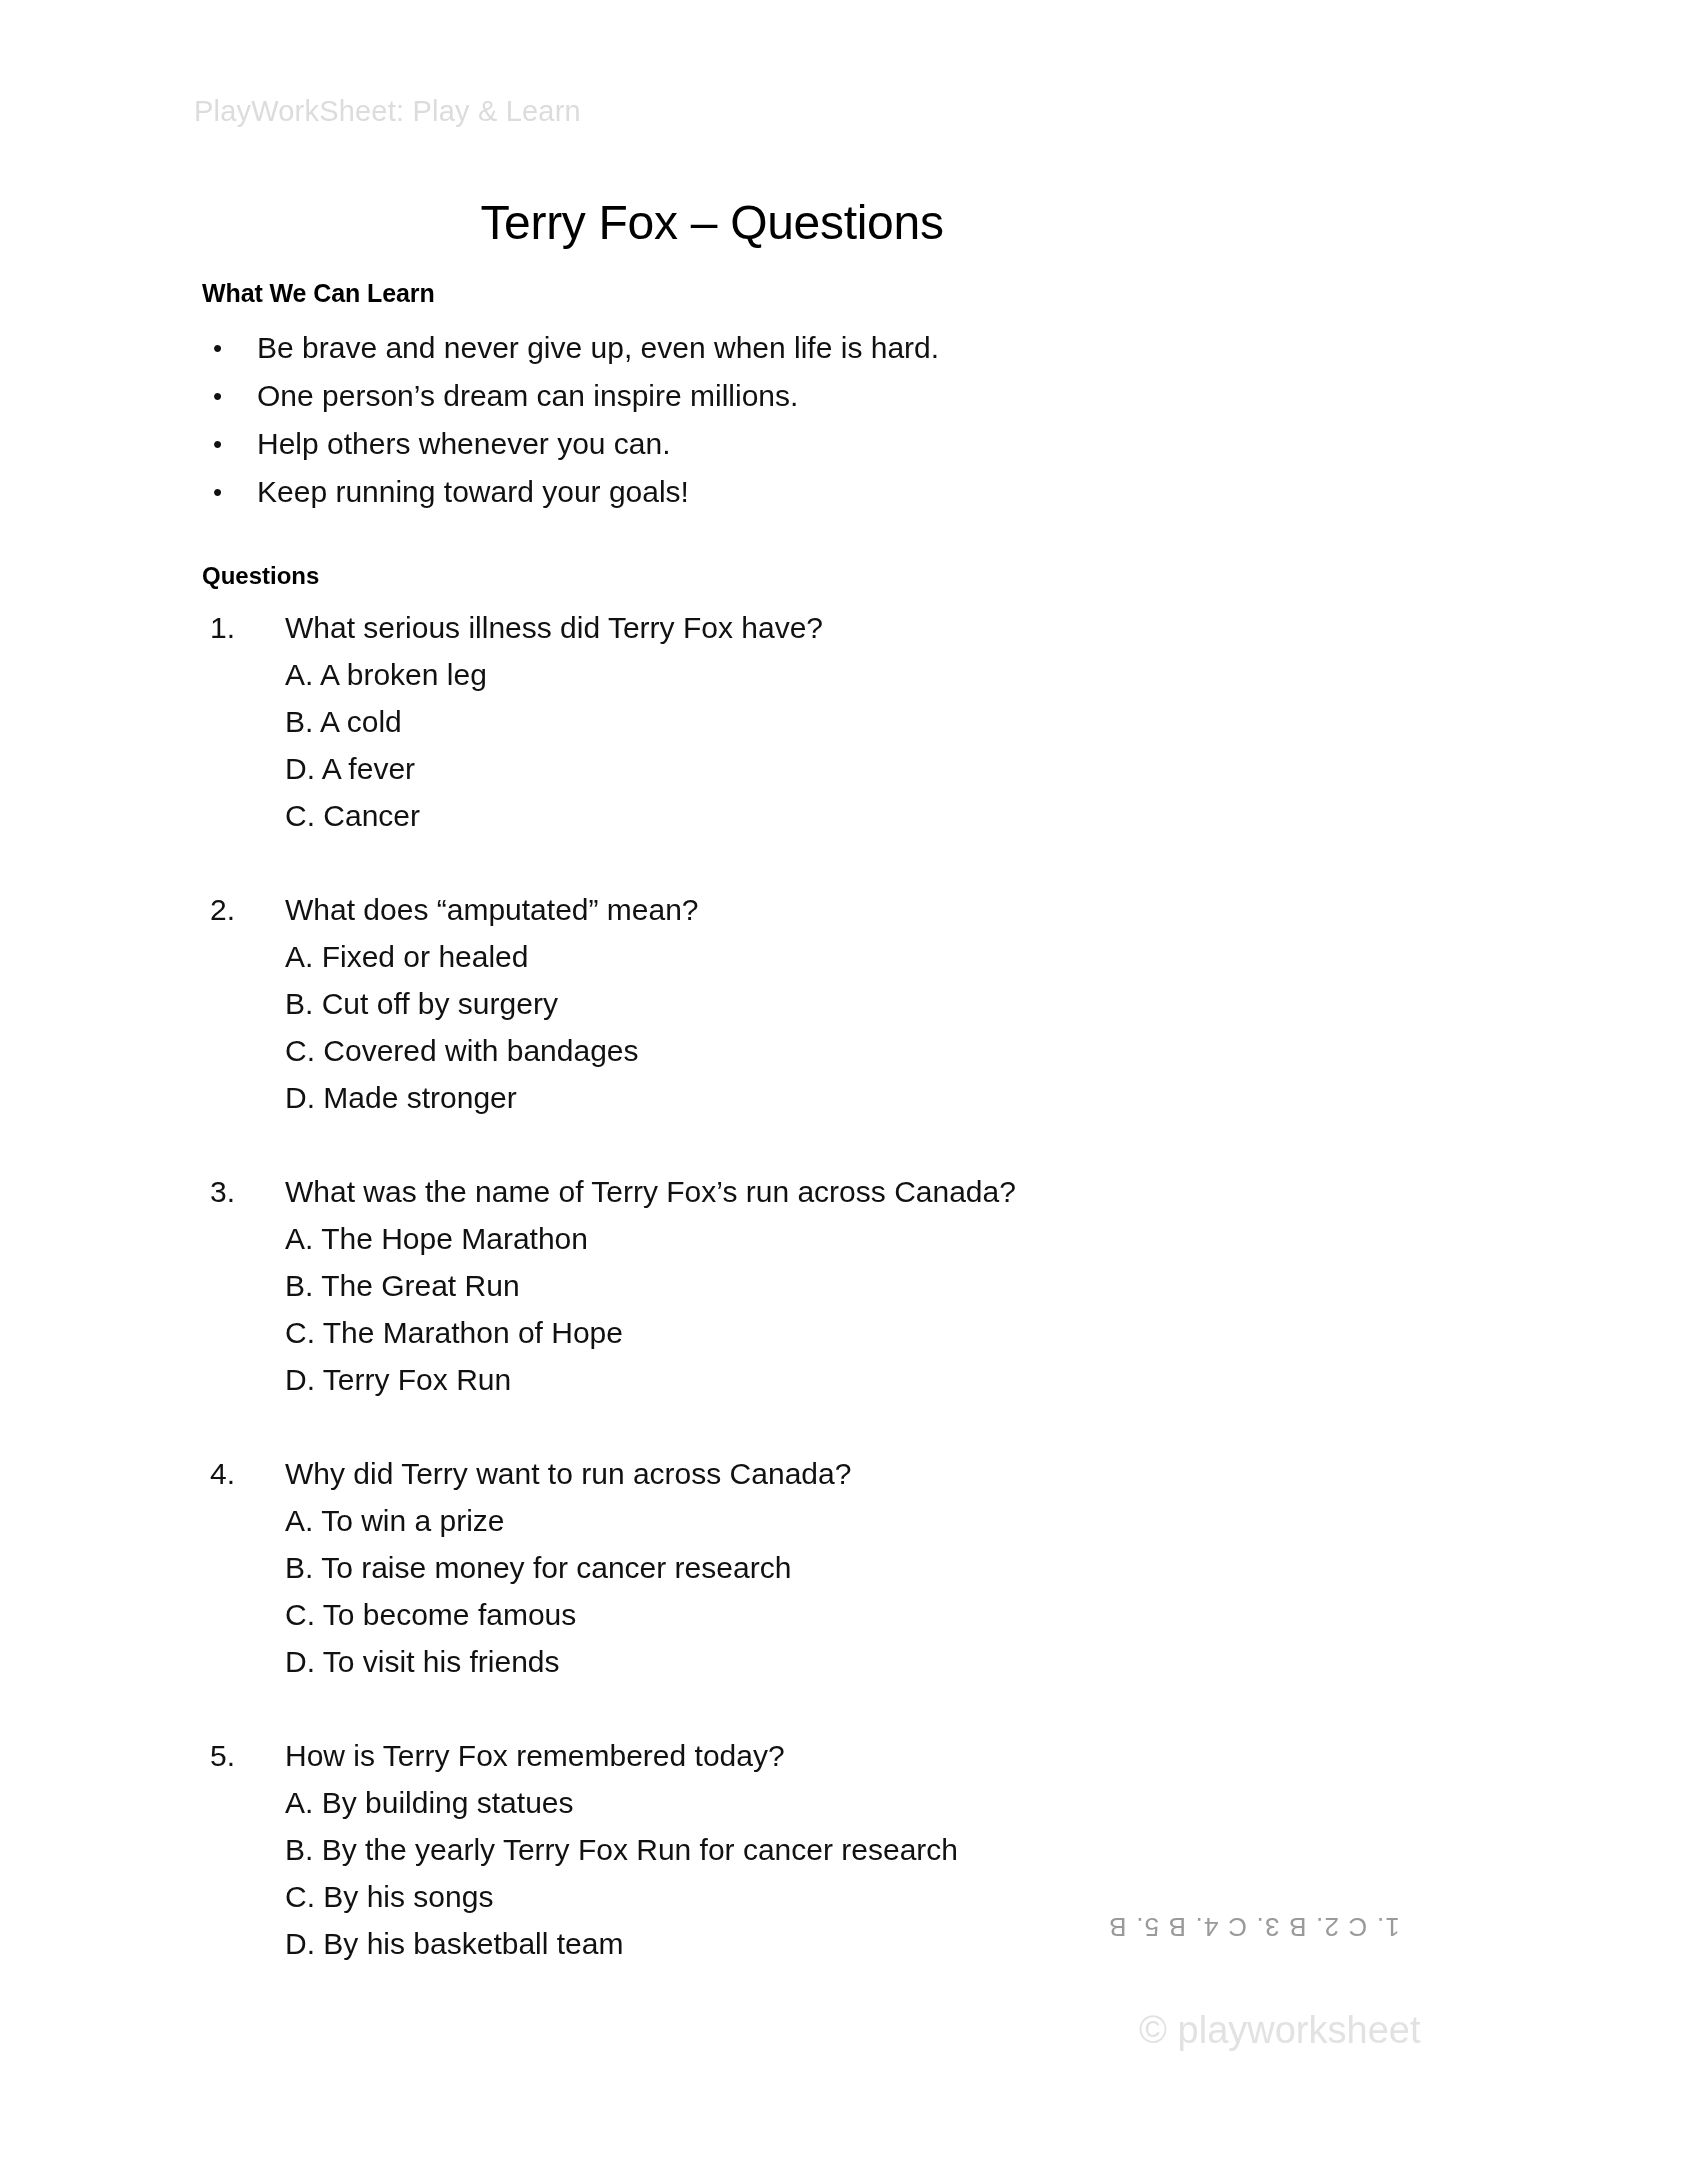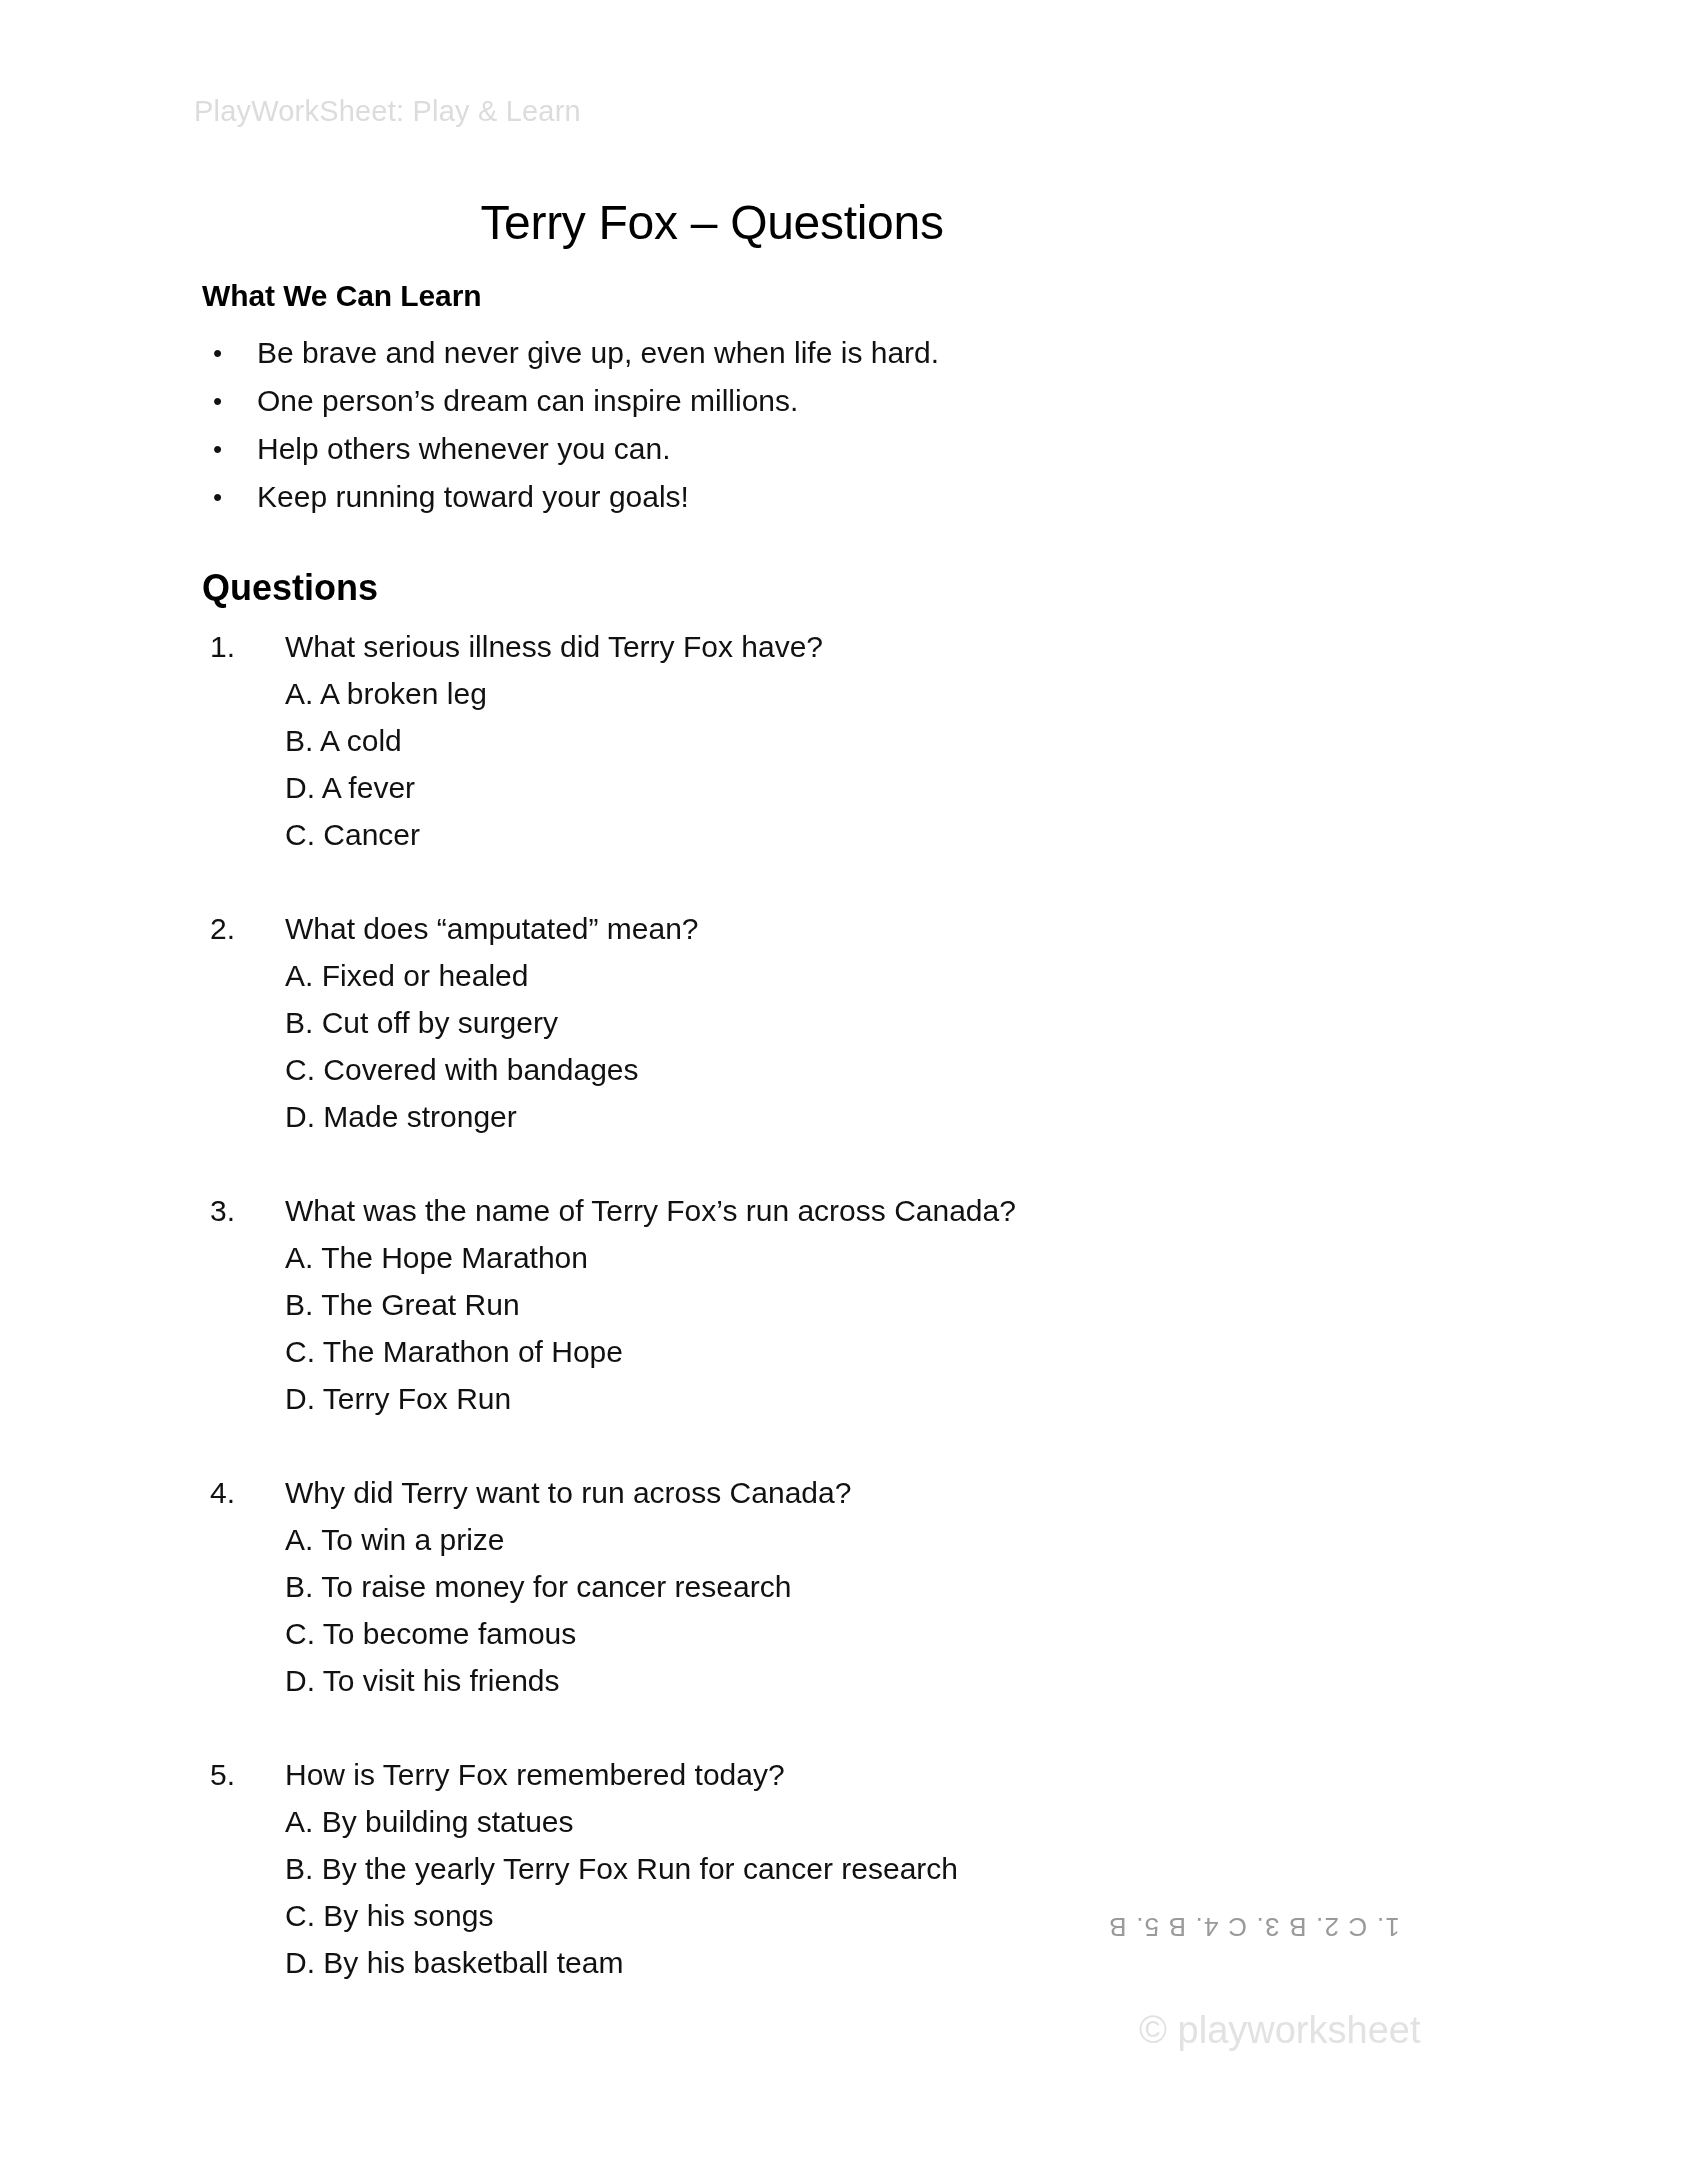--- a/index.html
+++ b/index.html
@@ -44,21 +44,21 @@
 
   
   .content {
     position: absolute;
     left: 202px;
     top: 279px;
     width: 1287px;
   }
 
   .section-heading {
-    font-size: 30px;
+    font-size: 25px;
     font-weight: bold;
     color: #000000;
     margin: 0 0 16px 0;
     letter-spacing: -0.1px;
   }
 
   
   .bullet-list {
     list-style: none;
     margin: 0;
@@ -77,21 +77,21 @@
     top: 0;
     font-size: 26px;
     line-height: 48px;
     color: #111111;
   }
 
   .spacer-block { height: 46px; }
 
   
   .questions-heading {
-    font-size: 36px;
+    font-size: 24px;
     font-weight: bold;
     color: #000000;
     margin: 0 0 14px 0;
   }
   .q-block { margin-bottom: 47px; }
   .q-block:last-child { margin-bottom: 0; }
 
   .q-line {
     position: relative;
     font-size: 30px;

